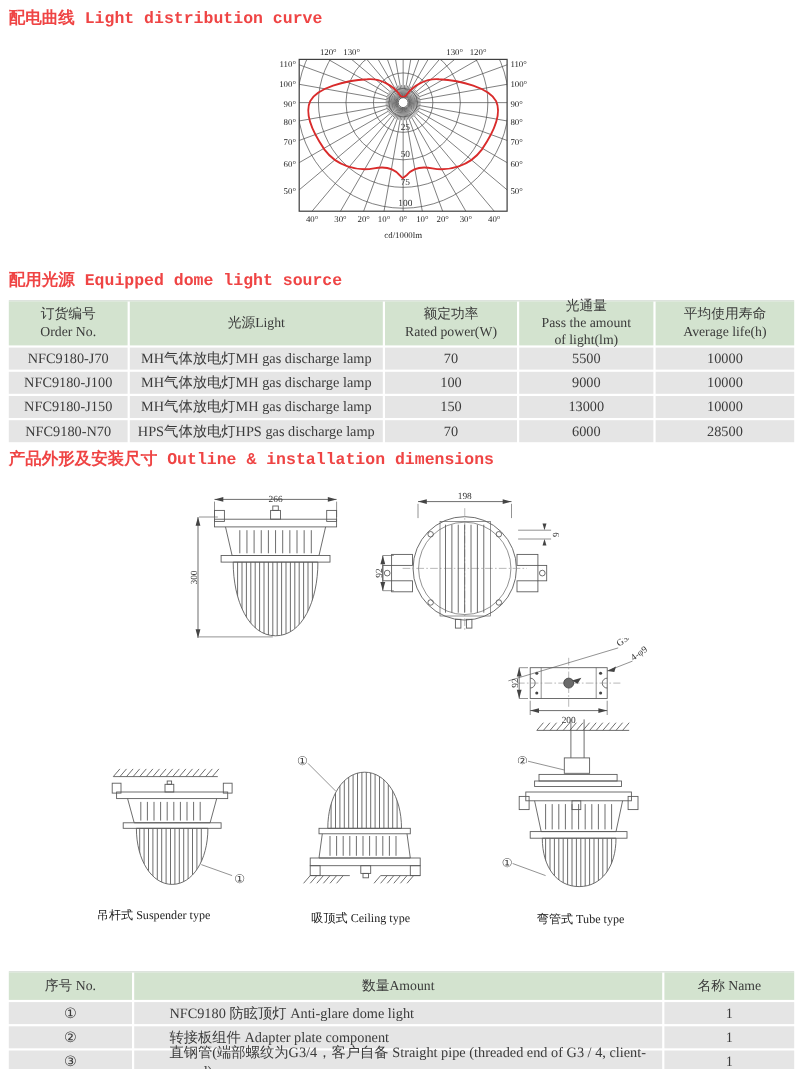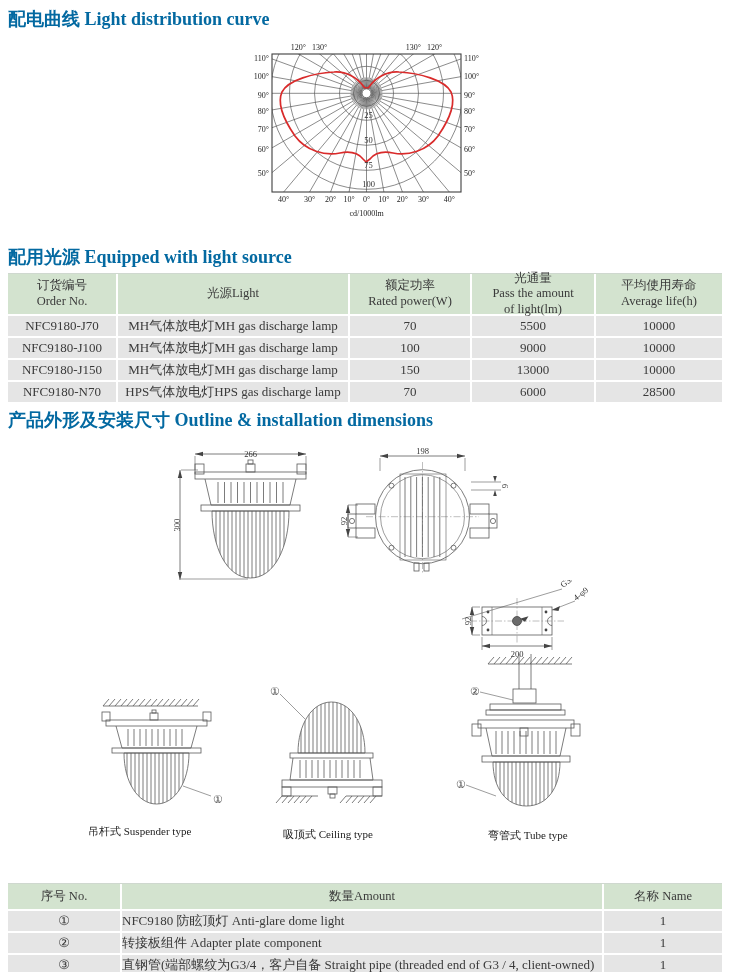--- a/index.html
+++ b/index.html
@@ -1,26 +1,26 @@
 <!DOCTYPE html>
 <html><head>
 <meta charset="utf-8">
 <style>
   html,body{margin:0;padding:0;}
   body{width:730px;height:972px;position:relative;background:#fff;overflow:hidden;
        font-family:"Liberation Serif",serif;color:#333;}
-  .sec-title{position:absolute;left:8px;font-family:Liberation Serif, serif;
-             font-weight:bold;font-size:18px;color:#0369a1;white-space:nowrap;}
+  .sec-title{position:absolute;left:8px;font-family:Liberation Mono, monospace;
+             font-weight:bold;font-size:15px;color:#ef4444;white-space:nowrap;}
   .abs{position:absolute;}
   
   .gtable{position:absolute;left:8px;display:grid;gap:2px;background:#fff;border-top:1px solid #cfd8cf;}
   .cell{background:#e5e5e5;display:flex;align-items:center;justify-content:center;
         font-size:13px;color:#3a3a3a;text-align:center;}
   .cell.hd{background:#d3e3cf;font-size:12.5px;line-height:1.25;white-space:pre-line;}
-  .cell.left{justify-content:flex-start;padding-left:0;text-align:left;}
+  .cell.left{justify-content:flex-start;padding-left:32px;text-align:left;}
   
   svg.draw line, svg.draw path, svg.draw rect, svg.draw circle{stroke:#5a5a5a;stroke-width:.8;fill:none;}
   svg.draw .thin{stroke-width:.6;}
   svg.draw .cl{stroke:#8a8a8a;stroke-width:.55;stroke-dasharray:7 2 1.5 2;}
   svg.draw .fill{fill:#6a6a6a;stroke:#444;}
   svg.draw .dot{fill:#444;stroke:none;}
   svg.draw .ah{fill:#444;stroke:none;}
   text.dim{font:8.5px "Liberation Serif",serif;fill:#333;stroke:none;}
   text.ang{font:8px "Liberation Serif",serif;fill:#222;stroke:none;}
   text.co{font:11px "Liberation Serif",serif;fill:#444;stroke:none;}
@@ -159,21 +159,21 @@
   <text class="ang" x="82.6" y="162" text-anchor="middle">20°</text>
   <text class="ang" x="101.1" y="162" text-anchor="middle">10°</text>
   <text class="ang" x="118.5" y="162" text-anchor="middle">0°</text>
   <text class="ang" x="135.9" y="162" text-anchor="middle">10°</text>
   <text class="ang" x="154.4" y="162" text-anchor="middle">20°</text>
   <text class="ang" x="175.5" y="162" text-anchor="middle">30°</text>
   <text class="ang" x="201.3" y="162" text-anchor="middle">40°</text>
   <text class="ang" x="118.5" y="176" text-anchor="middle">cd/1000lm</text>
 </svg>
 
-<div class="sec-title" style="top:245px;">配用光源 Equipped with light source</div>
+<div class="sec-title" style="top:245px;">配用光源 Equipped dome light source</div>
 
 <div class="gtable" style="top:273px;width:714px;grid-template-columns:108px 230px 120px 122px 126px;grid-auto-rows:20px;grid-template-rows:40px;">
   <div class="cell hd">订货编号
 Order No.</div>
   <div class="cell hd">光源Light</div>
   <div class="cell hd">额定功率
 Rated power(W)</div>
   <div class="cell hd">光通量
 Pass the amount
 of light(lm)</div>

